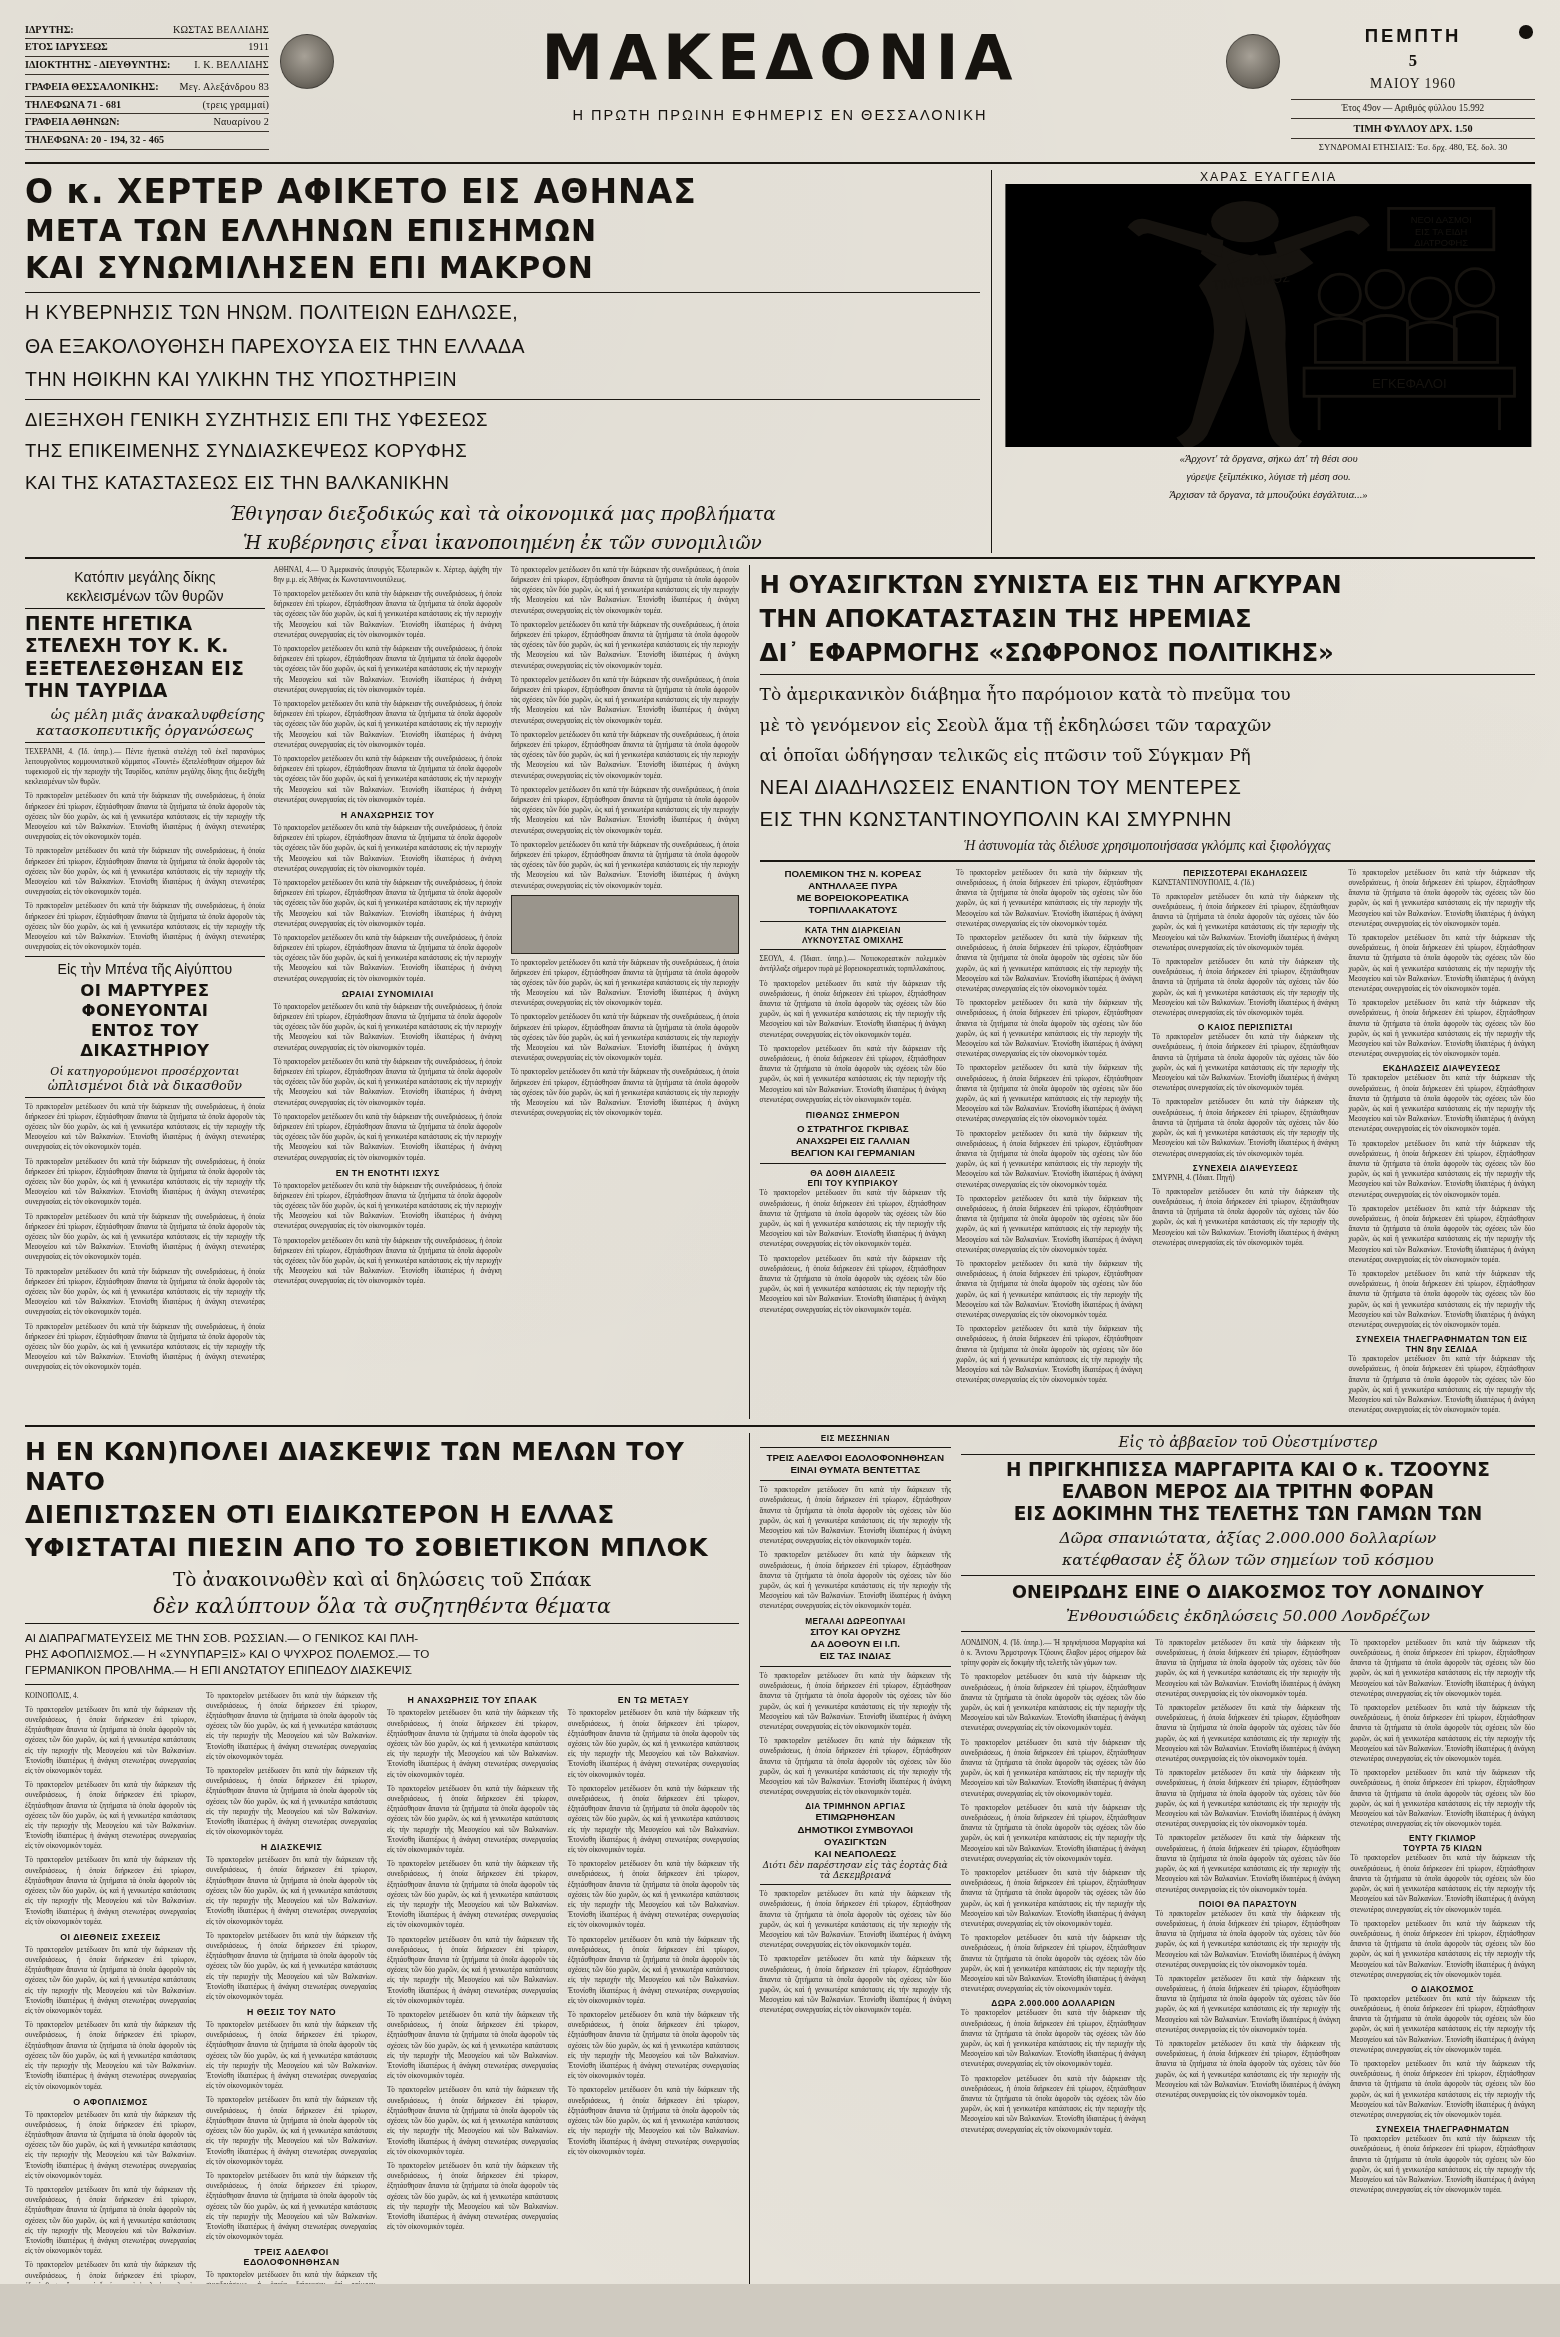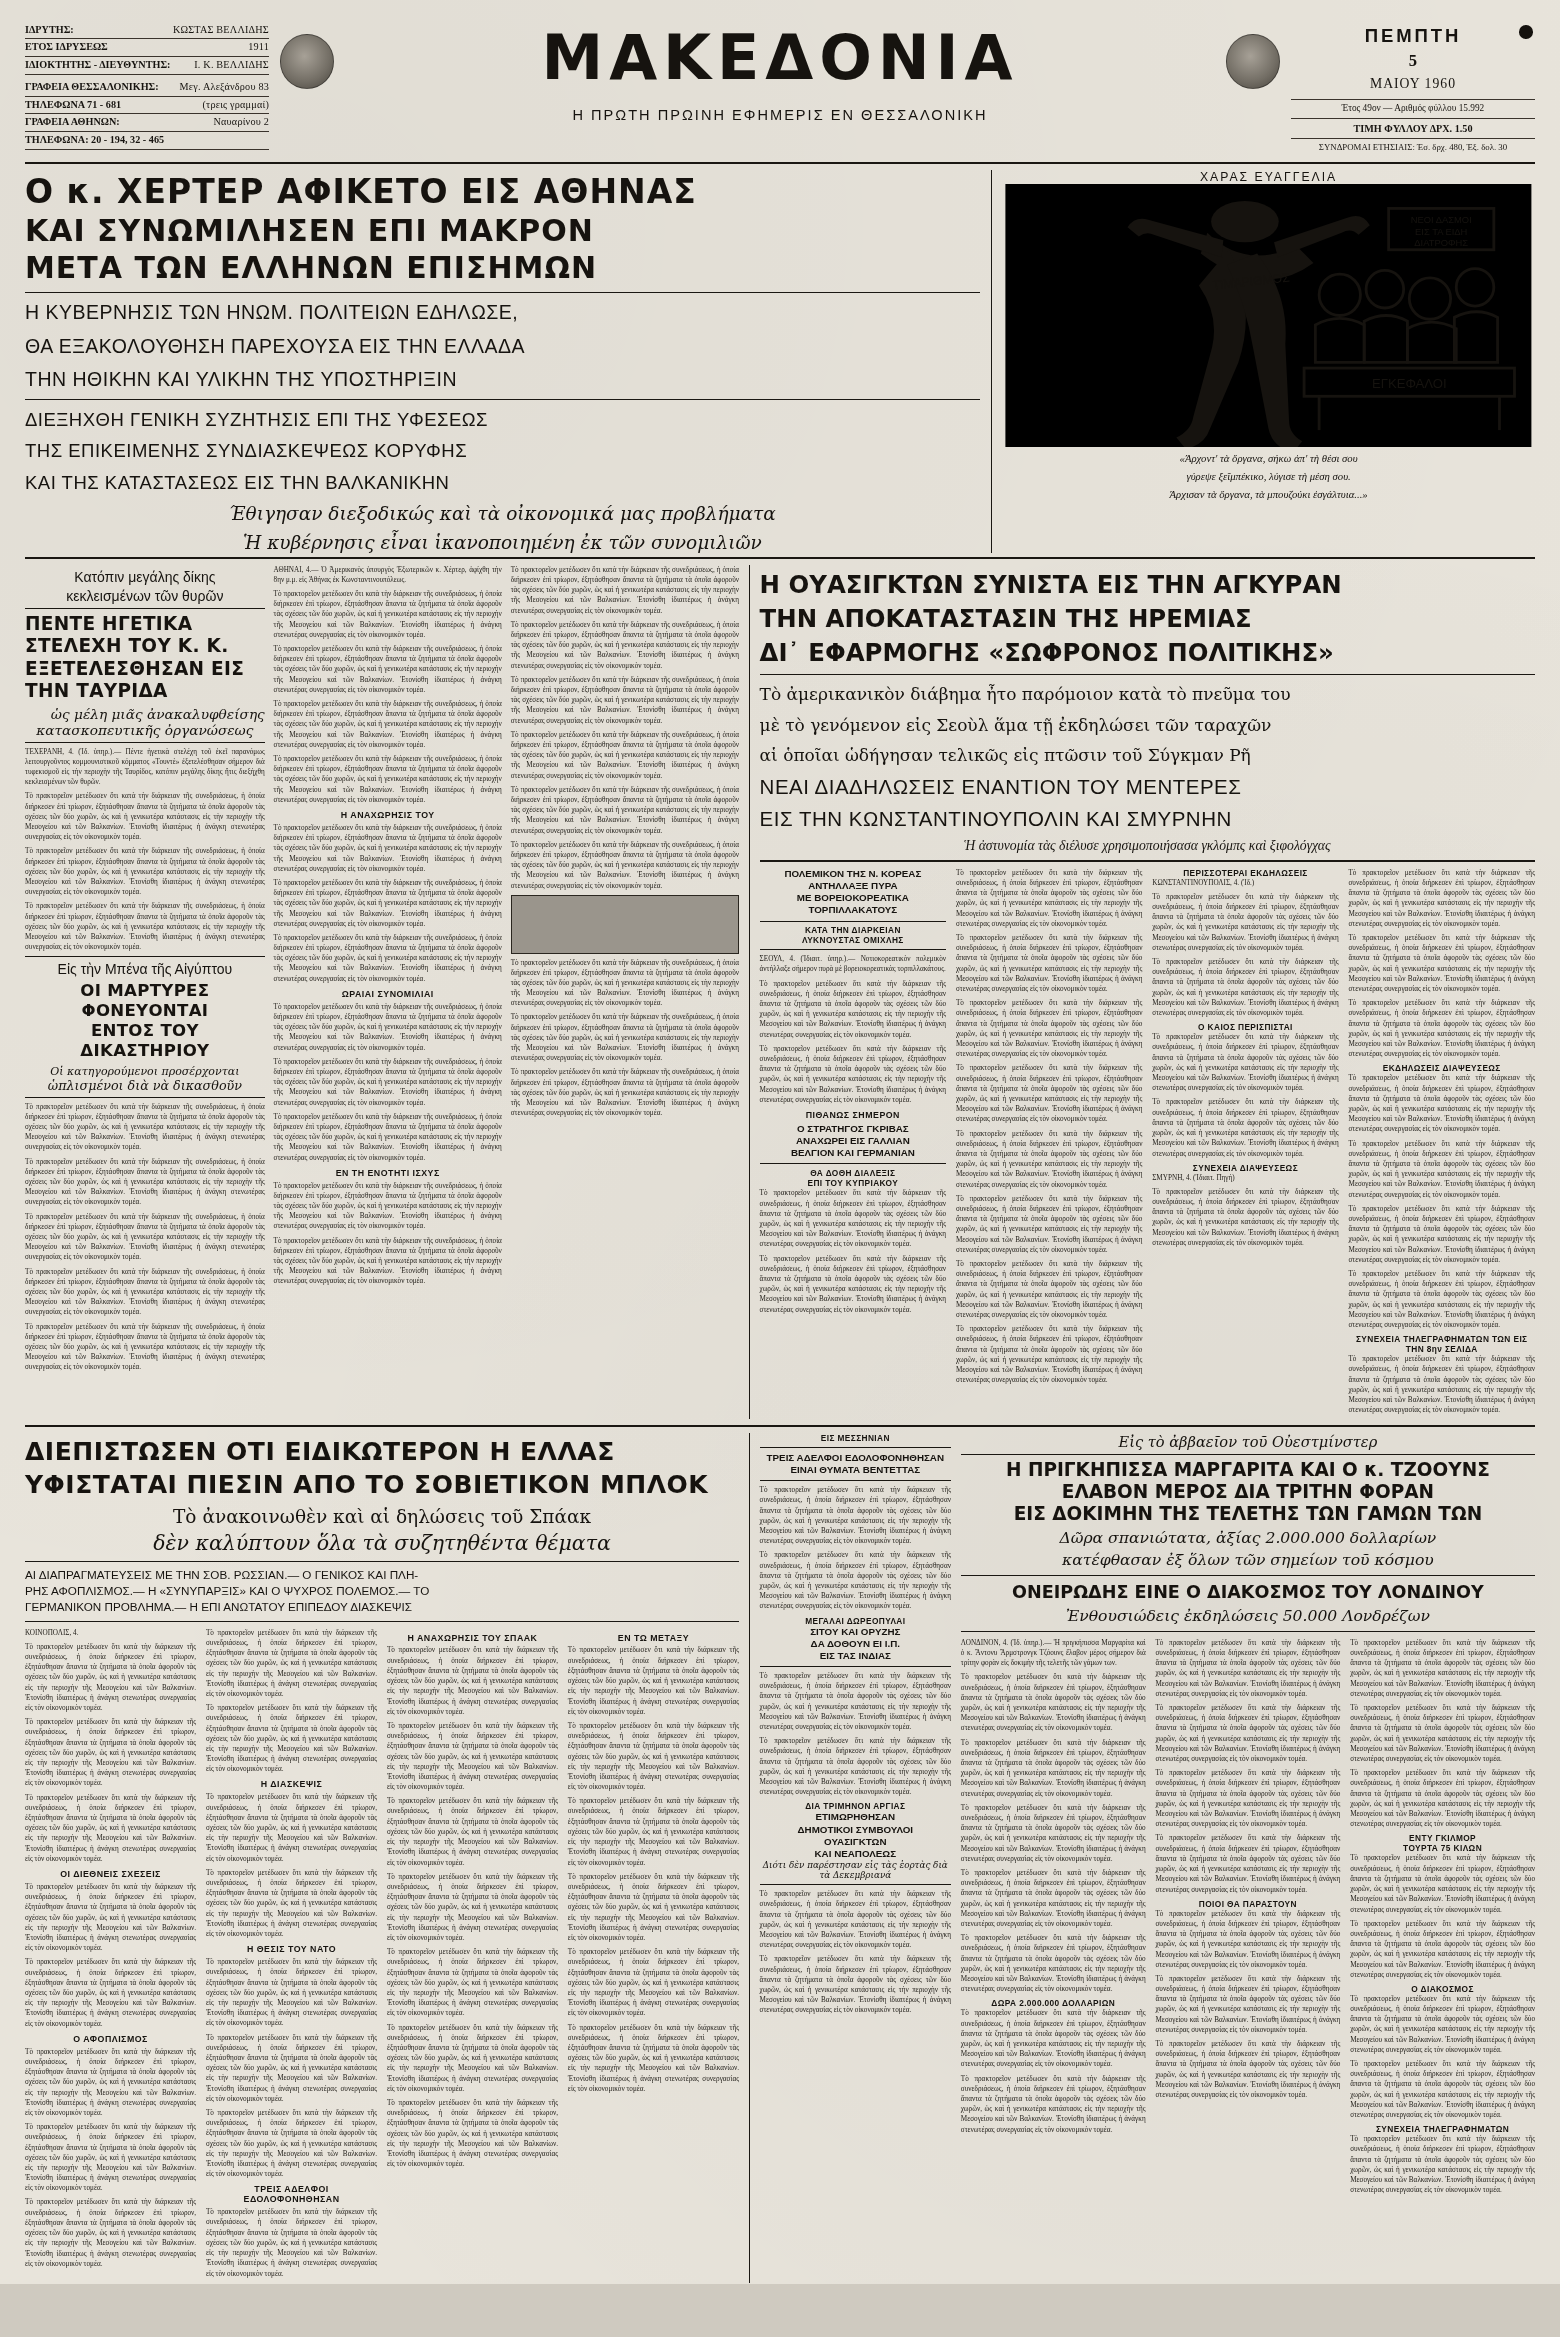--- a/index.html
+++ b/index.html
@@ -148,22 +148,22 @@
       <div class="price">ΤΙΜΗ ΦΥΛΛΟΥ ΔΡΧ. 1.50</div>
       <div class="subs">ΣΥΝΔΡΟΜΑΙ ΕΤΗΣΙΑΙΣ: Έσ. δρχ. 480, Έξ. δολ. 30</div>
     </div>
   </div>
 
   <div class="rule" style="margin-top:5.9px;"></div>
 
   <div class="lead">
     <div class="lead-left">
       <div class="hl1">Ο κ. ΧΕΡΤΕΡ ΑΦΙΚΕΤΟ ΕΙΣ ΑΘΗΝΑΣ</div>
+      <div class="hl2">ΜΕΤΑ ΤΩΝ ΕΛΛΗΝΩΝ ΕΠΙΣΗΜΩΝ</div>
       <div class="hl2">ΚΑΙ ΣΥΝΩΜΙΛΗΣΕΝ ΕΠΙ ΜΑΚΡΟΝ</div>
-      <div class="hl2">ΜΕΤΑ ΤΩΝ ΕΛΛΗΝΩΝ ΕΠΙΣΗΜΩΝ</div>
       <div class="hr-thin" style="margin:6.8px 0;"></div>
       <div class="hl3">Η ΚΥΒΕΡΝΗΣΙΣ ΤΩΝ ΗΝΩΜ. ΠΟΛΙΤΕΙΩΝ ΕΔΗΛΩΣΕ,</div>
       <div class="hl3">ΘΑ ΕΞΑΚΟΛΟΥΘΗΣΗ ΠΑΡΕΧΟΥΣΑ ΕΙΣ ΤΗΝ ΕΛΛΑΔΑ</div>
       <div class="hl3">ΤΗΝ ΗΘΙΚΗΝ ΚΑΙ ΥΛΙΚΗΝ ΤΗΣ ΥΠΟΣΤΗΡΙΞΙΝ</div>
       <div class="hr-thin" style="margin:6.8px 0;"></div>
       <div class="hl4">ΔΙΕΞΗΧΘΗ ΓΕΝΙΚΗ ΣΥΖΗΤΗΣΙΣ ΕΠΙ ΤΗΣ ΥΦΕΣΕΩΣ</div>
       <div class="hl4">ΤΗΣ ΕΠΙΚΕΙΜΕΝΗΣ ΣΥΝΔΙΑΣΚΕΨΕΩΣ ΚΟΡΥΦΗΣ</div>
       <div class="hl4">ΚΑΙ ΤΗΣ ΚΑΤΑΣΤΑΣΕΩΣ ΕΙΣ ΤΗΝ ΒΑΛΚΑΝΙΚΗΝ</div>
       <div class="hl-script">Έθιγησαν διεξοδικώς καὶ τὰ οἰκονομικά μας προβλήματα</div>
       <div class="hl-script">Ἡ κυβέρνησις εἶναι ἱκανοποιημένη ἐκ τῶν συνομιλιῶν</div>
@@ -390,20 +390,21 @@
           </div>
         </div>
       </div>
     </div>
   </div>
 
   <div class="rule" style="margin-top:5.9px;"></div>
 
   <div style="display:flex;margin-top:5.9px;">
     <div style="width:48%;padding-right:9.8px;box-sizing:border-box;border-right:1px solid #1a1712;" class="lower-main">
+      <h3>Η ΕΝ ΚΩΝ)ΠΟΛΕΙ ΔΙΑΣΚΕΨΙΣ ΤΩΝ ΜΕΛΩΝ ΤΟΥ ΝΑΤΟ</h3>
       <h3>ΔΙΕΠΙΣΤΩΣΕΝ ΟΤΙ ΕΙΔΙΚΩΤΕΡΟΝ Η ΕΛΛΑΣ</h3>
       <h3>ΥΦΙΣΤΑΤΑΙ ΠΙΕΣΙΝ ΑΠΟ ΤΟ ΣΟΒΙΕΤΙΚΟΝ ΜΠΛΟΚ</h3>
       <div class="s1">Τὸ ἀνακοινωθὲν καὶ αἱ δηλώσεις τοῦ Σπάακ</div>
       <div class="s2">δὲν καλύπτουν ὅλα τὰ συζητηθέντα θέματα</div>
       <div class="hr-thin" style="margin:5.9px 0;"></div>
       <div class="lower-note">ΑΙ ΔΙΑΠΡΑΓΜΑΤΕΥΣΕΙΣ ΜΕ ΤΗΝ ΣΟΒ. ΡΩΣΣΙΑΝ.— Ο ΓΕΝΙΚΟΣ ΚΑΙ ΠΛΗ-</div>
       <div class="lower-note" style="margin-top:0;">ΡΗΣ ΑΦΟΠΛΙΣΜΟΣ.— Η «ΣΥΝΥΠΑΡΞΙΣ» ΚΑΙ Ο ΨΥΧΡΟΣ ΠΟΛΕΜΟΣ.— ΤΟ</div>
       <div class="lower-note" style="margin-top:0;">ΓΕΡΜΑΝΙΚΟΝ ΠΡΟΒΛΗΜΑ.— Η ΕΠΙ ΑΝΩΤΑΤΟΥ ΕΠΙΠΕΔΟΥ ΔΙΑΣΚΕΨΙΣ</div>
       <div class="hr-thin" style="margin:5.9px 0;"></div>
 

